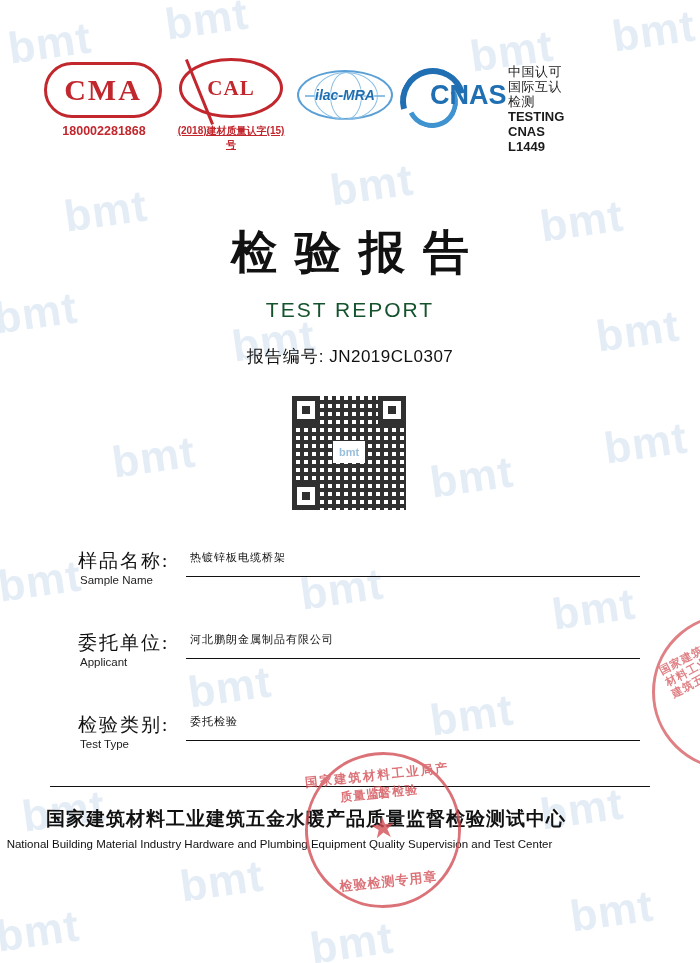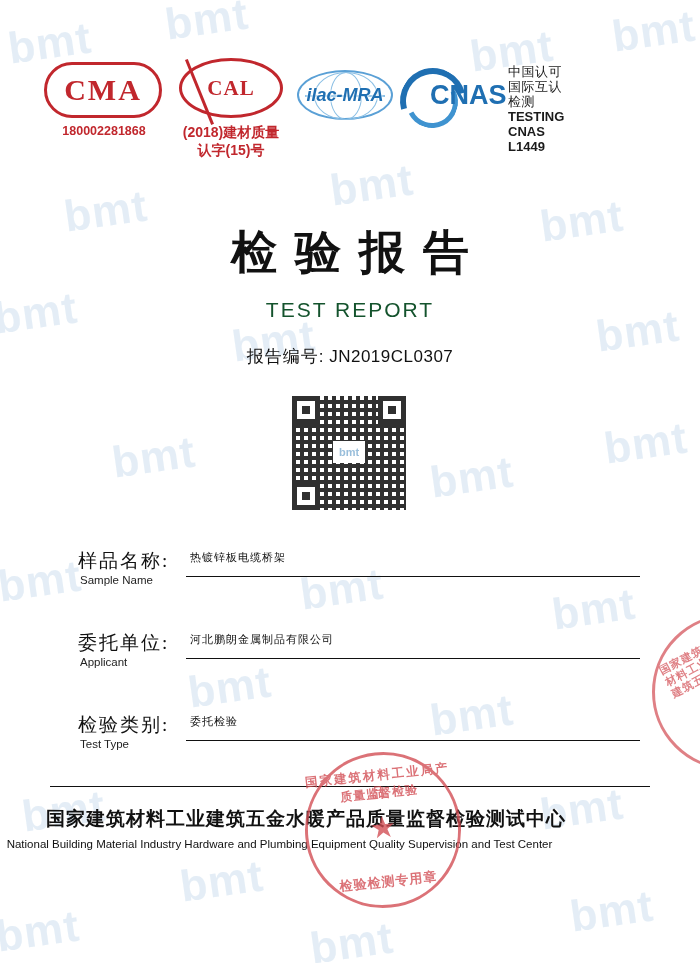--- a/index.html
+++ b/index.html
@@ -112,23 +112,24 @@
     left: 16px;
     top: -4px;
     width: 2.5px;
     height: 70px;
     background: #c1272d;
     transform: rotate(-22deg);
   }
   .cal-number {
     margin-top: 6px;
     text-align: center;
-    font-size: 14px;
+    font-size: 10px;
     font-weight: 700;
     color: #c1272d;
+    text-decoration: underline;
   }
 
   
   #logo-ilac { left: 289px; top: 18px; width: 112px; }
   .ilac-circle {
     width: 96px;
     height: 50px;
     border: 2.5px solid #5aa0d6;
     border-radius: 50%;
     margin: 0 auto;
@@ -156,21 +157,21 @@
     top: 50%;
     height: 1.6px;
     background: #8cc0e5;
   }
   .ilac-text {
     position: absolute;
     inset: 0;
     display: flex;
     align-items: center;
     justify-content: center;
-    font-size: 18px;
+    font-size: 14px;
     font-weight: 700;
     font-style: italic;
     color: #1f6fb2;
     letter-spacing: 0px;
     z-index: 2;
     text-shadow: 0 0 2px #fff, 0 0 3px #fff;
   }
 
   
   #logo-cnas { left: 400px; top: 12px; width: 110px; }

